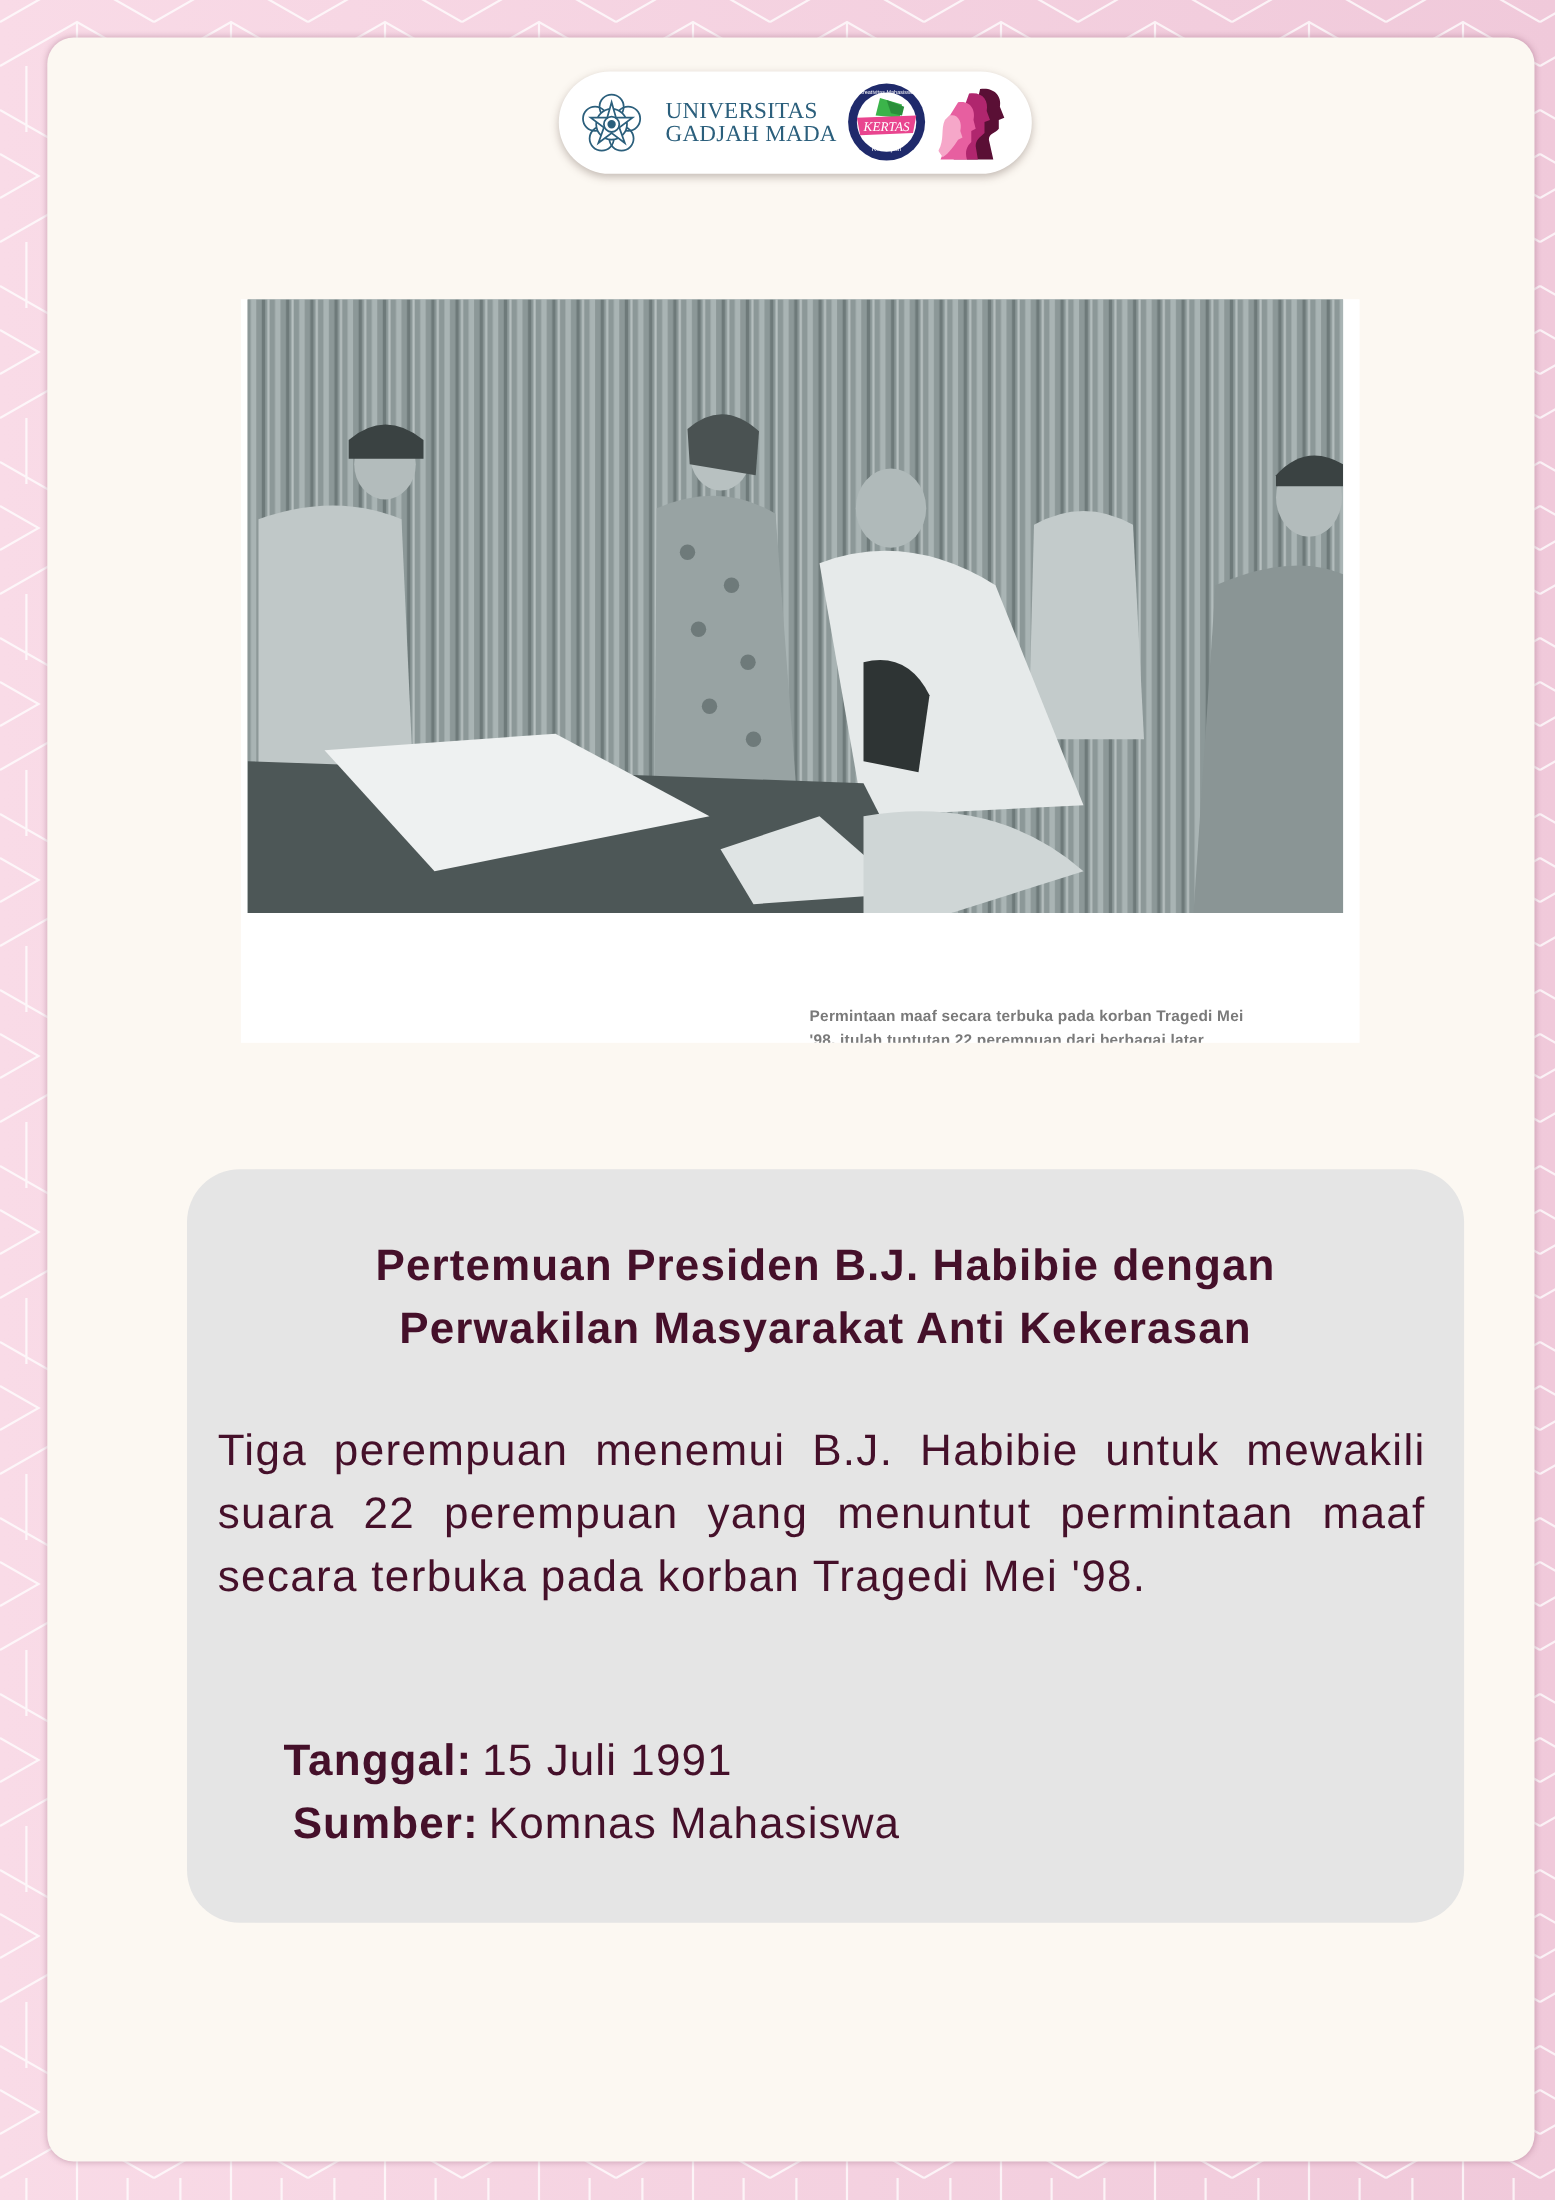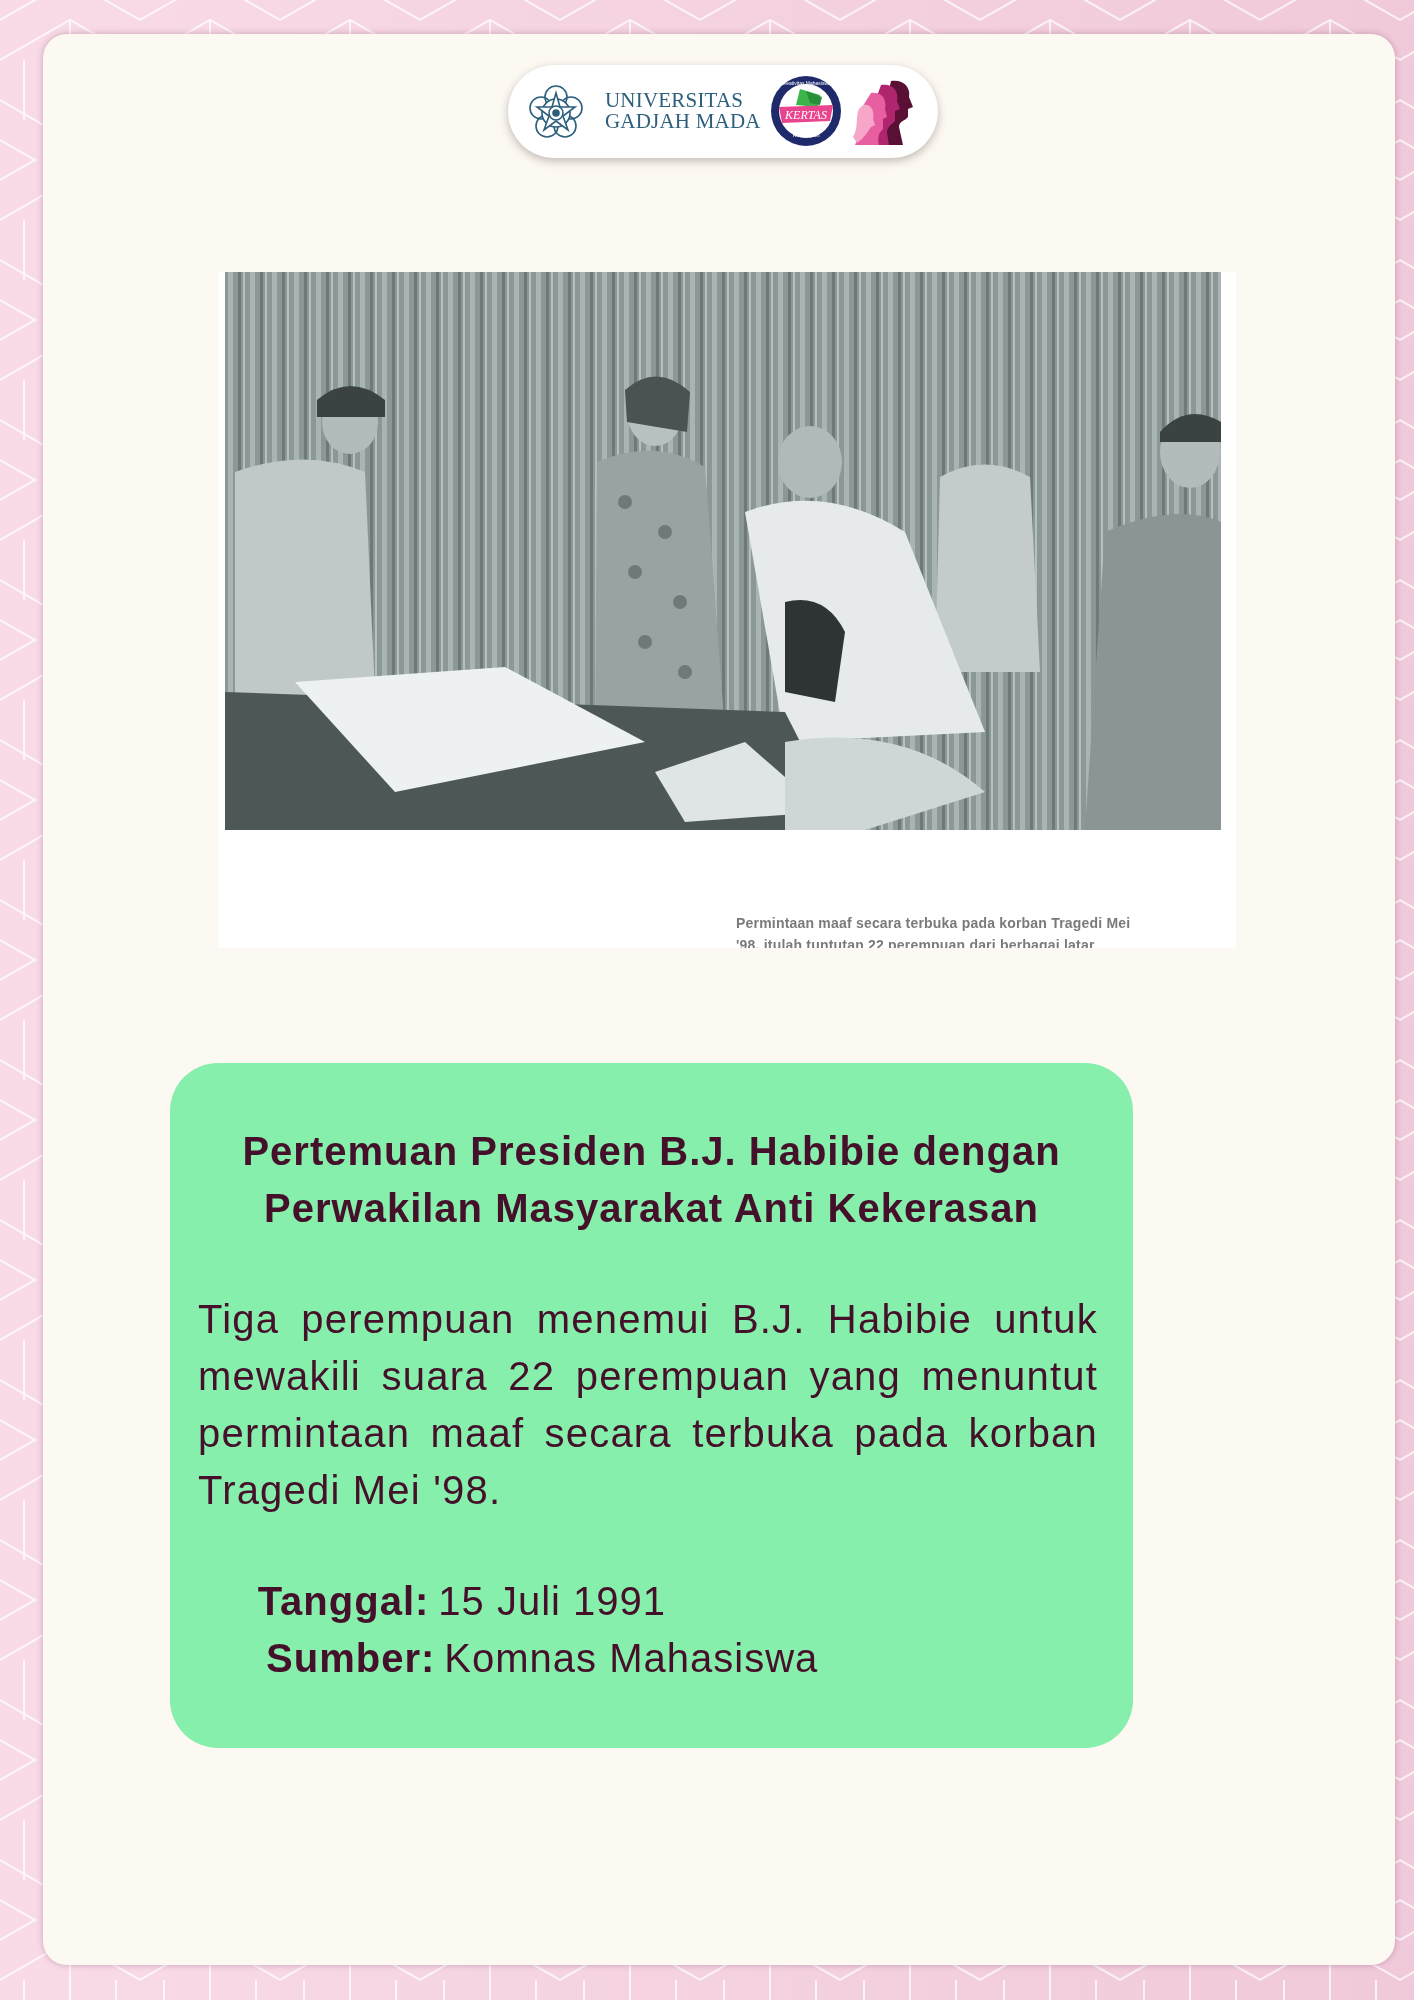--- a/index.html
+++ b/index.html
@@ -39,22 +39,22 @@
     background: #8e9a9a; overflow: hidden;
   }
   .photo svg { display: block; }
   .photo-caption {
     position: absolute; left: 517px; top: 640px; width: 480px;
     font-family: "Liberation Sans", sans-serif; font-size: 14px; line-height: 22px;
     color: #7a7a7a; font-weight: bold; letter-spacing: 0.2px; white-space: nowrap;
   }
 
   .info-box {
-    position: absolute; left: 157px; top: 1063px; width: 963px; height: 685px;
-    background: #86efac; border-radius: 48px;
+    position: absolute; left: 157px; top: 1063px; width: 1115px; height: 685px;
+    background: #e5e5e5; border-radius: 48px; padding-left: 46px;
   }
   .info-title {
     position: absolute; left: 40px; right: 40px; top: 60px;
     text-align: center; color: #45102a;
     font-family: "Liberation Sans", sans-serif; font-weight: bold;
     font-size: 40px; line-height: 57px; letter-spacing: 1px;
   }
   .info-body {
     position: absolute; left: 28px; right: 35px; top: 228px;
     color: #45102a; text-align: justify; text-align-last: left;

